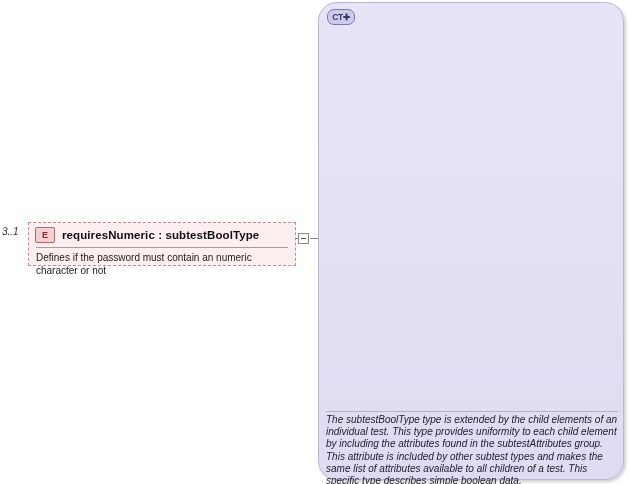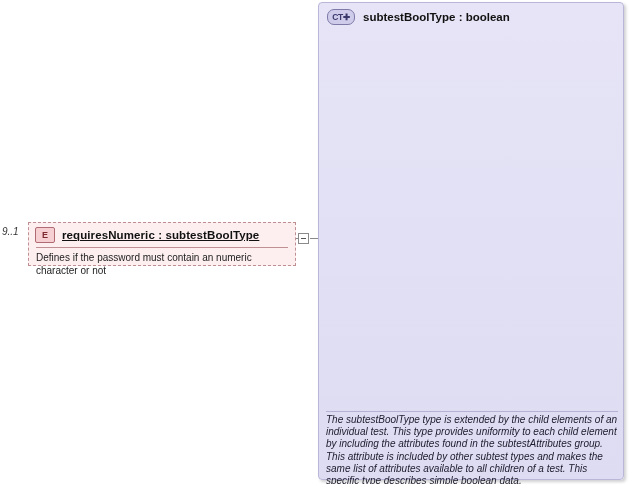--- a/index.html
+++ b/index.html
@@ -23,21 +23,21 @@
   }
   #left-element .hdr{
     height:23px;display:flex;align-items:center;padding-left:6px;
   }
   .badge-e{
     width:18px;height:14px;border:1px solid #b06b72;background:#f6cfd3;
     display:flex;align-items:center;justify-content:center;
     font-size:9px;font-weight:bold;color:#7e2b33;border-radius:2px;
     margin-right:7px;
   }
-  #left-element .title{font-size:11.5px;font-weight:bold;color:#111;letter-spacing:.1px;text-decoration:underline;}
+  #left-element .title{font-size:11.5px;font-weight:bold;color:#111;letter-spacing:.1px;}
   #left-element .sep{
     position:absolute;left:7px;top:24px;width:252px;height:1px;background:#c08f94;
   }
   #left-element .doc{
     position:absolute;left:7px;top:28px;width:256px;
     font-size:10px;color:#222;line-height:13px;
   }
   #occurs{
     position:absolute;left:2px;top:226px;
     font-style:italic;font-size:10px;color:#333;
@@ -49,21 +49,21 @@
     background:#fff;border:1px solid #8a8a8a;box-sizing:border-box;
   }
   #conn-box .minus{position:absolute;left:2px;top:4px;width:5px;height:1px;background:#555;}
   #conn-stub{position:absolute;left:296px;top:238px;width:3px;height:1px;background:#8a8a8a;}
 
   
   #ct-container{
     position:absolute;left:318px;top:2px;width:306px;height:478px;
     background:linear-gradient(180deg,#e6e4f6 0%, #dedcf2 100%);
     border:1px solid #b9b6d8;
-    border-radius:4px;
+    border-radius:19px;
     box-shadow:2px 2px 3px rgba(120,120,130,.35);
     box-sizing:border-box;
   }
   #ct-header{position:absolute;left:8px;top:6px;display:flex;align-items:center;}
   .badge-ct{
     width:26px;height:14px;border:1px solid #7e7aa8;background:#ceccea;
     border-radius:7px;display:flex;align-items:center;justify-content:center;
     font-size:8.5px;font-weight:bold;color:#3b386b;margin-right:8px;letter-spacing:-.3px;
   }
   #ct-title{font-size:11.5px;font-weight:bold;color:#111;}
@@ -73,21 +73,21 @@
   #ct-doc{
     position:absolute;left:325px;top:413px;width:294px;
     font-style:italic;font-size:10px;color:#1b1b2b;line-height:12.2px;
   }
 </style>
 </head>
 <body>
 
 <div class="canvas">
 
-  <div id="occurs">9..1</div>
+  <div id="occurs">3..1</div>
 
   <div id="left-element">
     <div class="hdr">
       <span class="badge-e">E</span>
       <span class="title">requiresNumeric : subtestBoolType</span>
     </div>
     <div class="sep"></div>
     <div class="doc">Defines if the password must contain an numeric character or not</div>
   </div>
 
@@ -96,20 +96,19 @@
       <span class="minus"></span>
     </div>
   <div id="conn-line"></div>
 
   <div id="ct-container">
 
     <div id="ct-header">
       <span class="badge-ct">
         <span>CT</span>✚
       </span>
-      <span id="ct-title">subtestBoolType : boolean</span>
     </div>
 
     <div id="doc-sep" style="left:7px;top:408px;width:292px;"></div>
     <div id="ct-doc" style="left:7px;top:411px;">The subtestBoolType type is extended by the child elements of an individual test.  This type provides uniformity to each child element by including the attributes found in the subtestAttributes group.  This attribute is included by other subtest types and makes the same list of attributes available to all children of a test.  This specific type describes simple boolean data.</div>
   </div>
 
 </div>
 
 </body></html>

